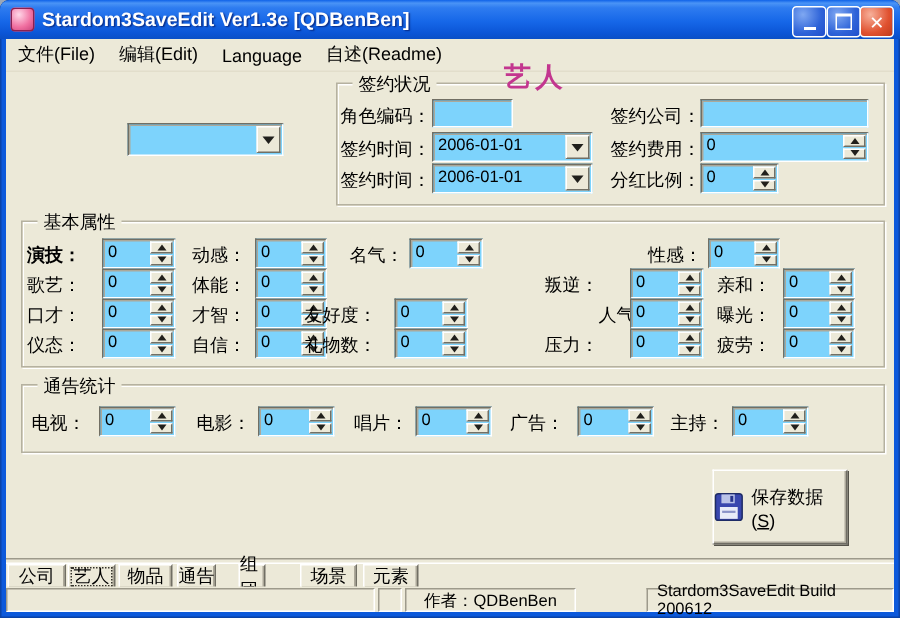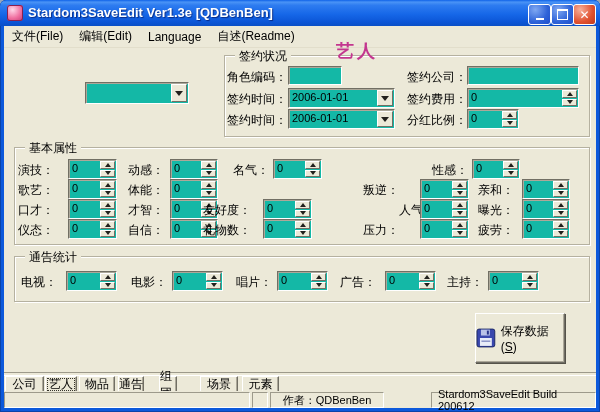--- a/index.html
+++ b/index.html
@@ -32,21 +32,21 @@
   .menubar{position:absolute;left:4px;top:26px;width:592px;height:21px;background:#ECE9D8;
     display:flex;align-items:center;border-bottom:1px solid #E2DECB;}
   .menu-item{padding:2px 8px;white-space:nowrap;}
   .page-label{position:absolute;left:336px;top:39px;font-size:18px;font-weight:bold;
     letter-spacing:3px;z-index:3;}
   
   .grp{position:absolute;border:1px solid #B5B1A0;box-shadow:1px 1px 0 #FFFFFF,inset 1px 1px 0 #FFFFFF;}
   .legend{position:absolute;top:-8px;left:10px;background:#ECE9D8;padding:0 4px;white-space:nowrap;}
   .lbl{position:absolute;white-space:nowrap;z-index:2;}
   
-  .sunken{background:#14b8a6;border:1px solid;border-color:#716F64 #FFFFFF #FFFFFF #716F64;
+  .sunken{background:#7dd3fc;border:1px solid;border-color:#716F64 #FFFFFF #FFFFFF #716F64;
     box-shadow:inset 1px 1px 0 #ACA899;}
   .txt{position:absolute;height:17px;z-index:2;}
   .spin,.dd{position:absolute;height:18px;display:flex;z-index:2;}
   .val{flex:1;font-size:11px;padding:2px 3px 0 3px;overflow:hidden;white-space:nowrap;}
   .btns{width:15px;display:flex;flex-direction:column;padding:1px;gap:1px;}
   .btns i,.ddbtn i{flex:1;background:#ECE9D8;border:1px solid;border-color:#FFFFFF #716F64 #716F64 #FFFFFF;
     display:flex;align-items:center;justify-content:center;}
   .ddbtn{width:16px;display:flex;padding:1px;}
   .tri-u{width:0;height:0;border-left:3px solid transparent;border-right:3px solid transparent;border-bottom:4px solid #21201C;}
   .tri-d{width:0;height:0;border-left:3px solid transparent;border-right:3px solid transparent;border-top:4px solid #21201C;}
@@ -161,21 +161,21 @@
         <i>
           <em class="tri-d"></em>
         </i>
       </span>
   </div>
 
   <div class="grp" style="left:14px;top:147px;width:574px;height:96px;">
     <span class="legend">基本属性</span>
   </div>
 
-  <span class="lbl" style="left:18px;top:162px;">演技：</span>
+  <span class="lbl" style="left:18px;top:162px;font-weight:bold;">演技：</span>
   <div class="spin sunken" style="left:68px;top:159px;width:47px;">
       <span class="val">0</span>
       <span class="btns">
         <i>
           <em class="tri-u"></em>
         </i>
         <i>
           <em class="tri-d"></em>
         </i>
       </span>

